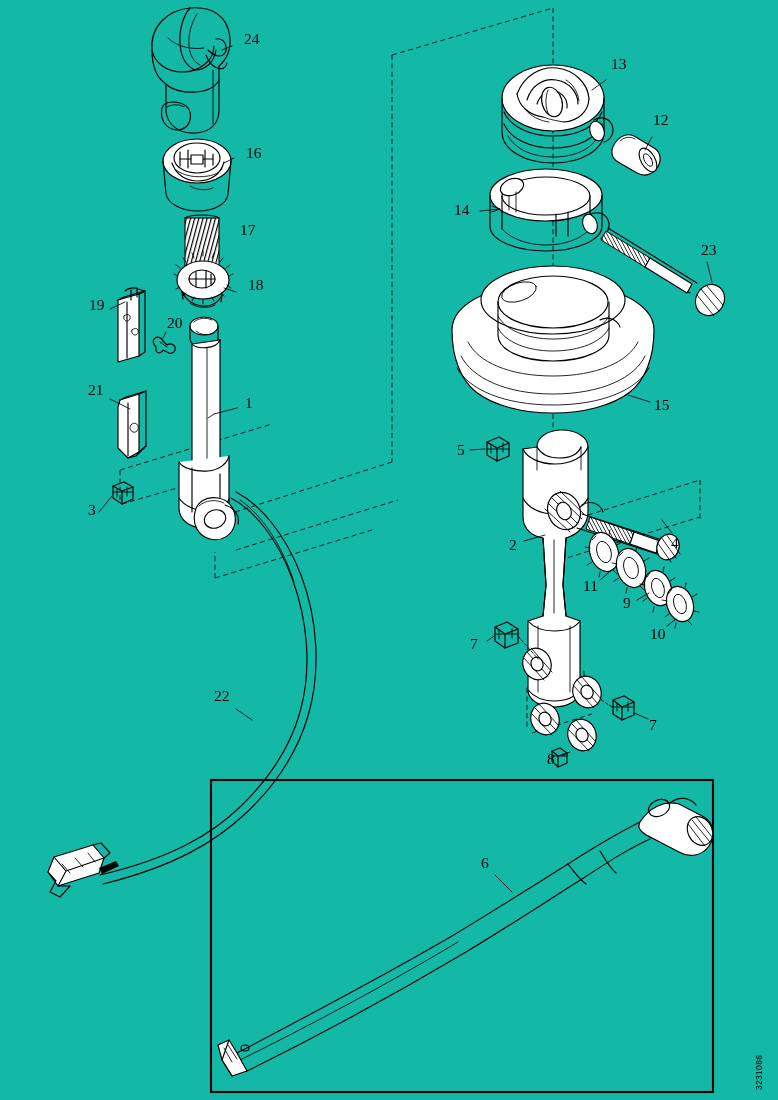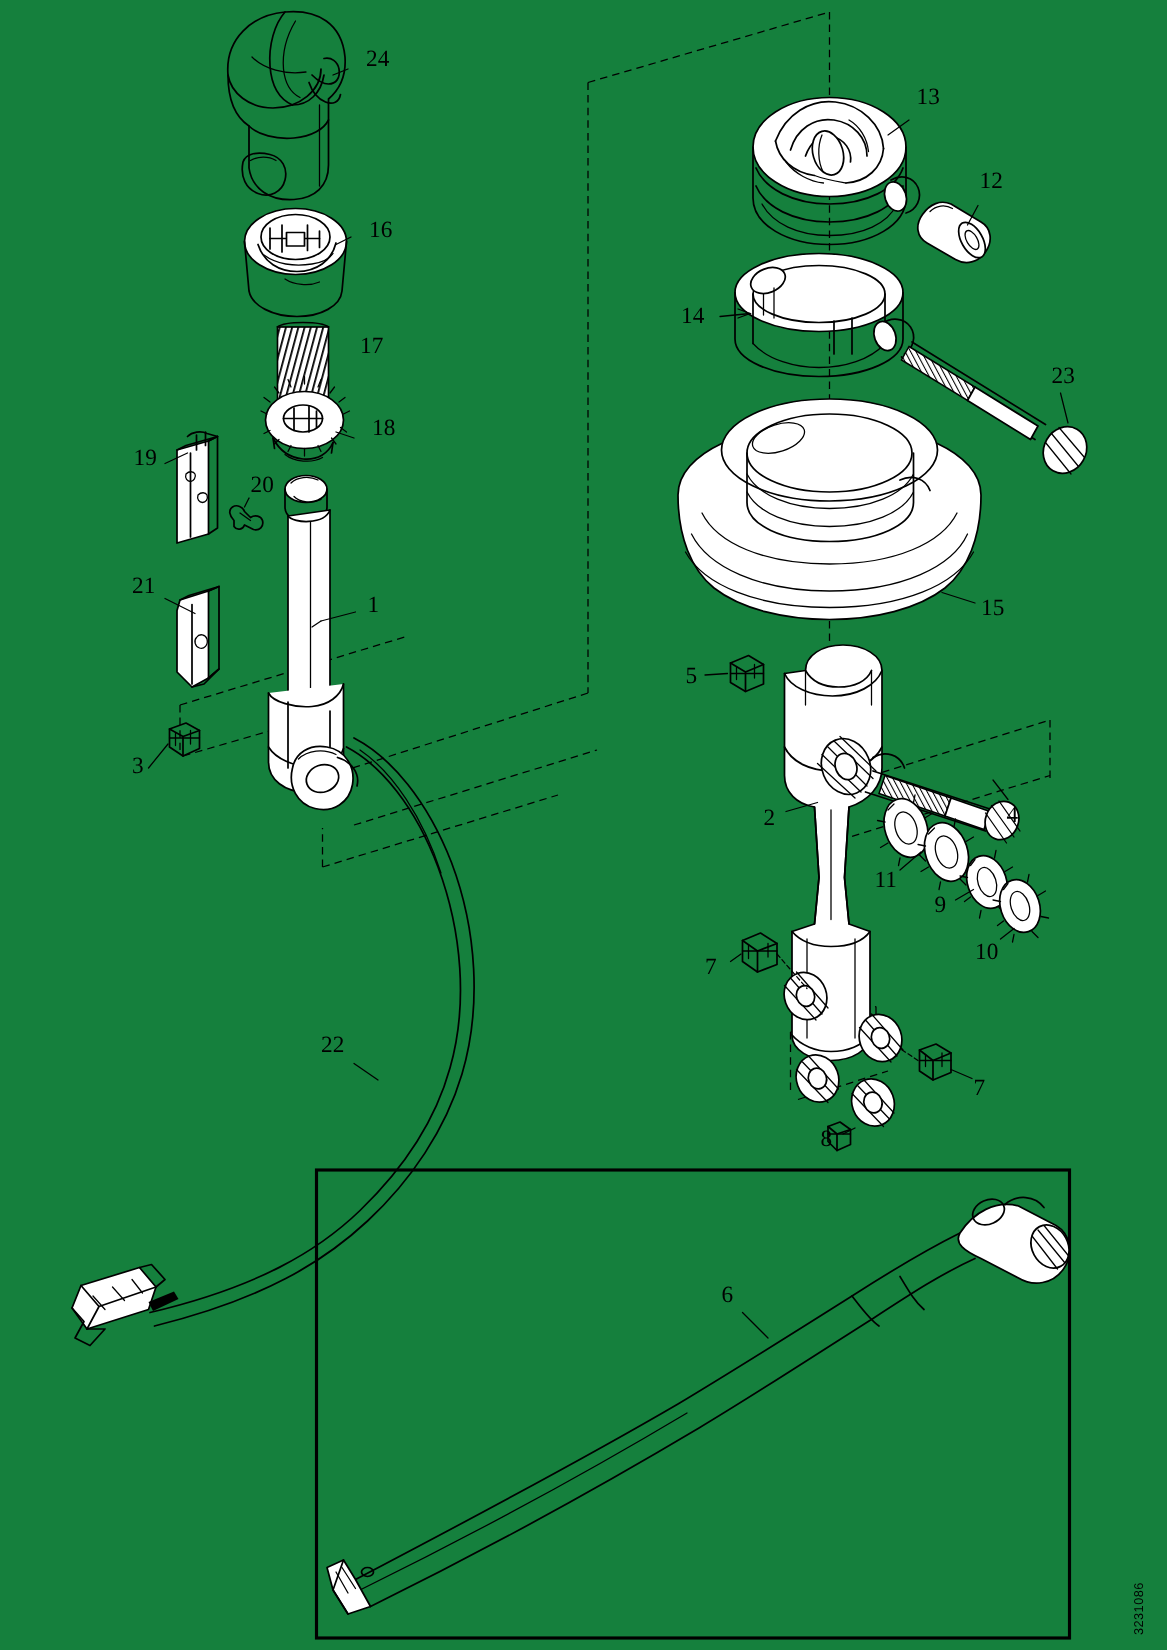--- a/index.html
+++ b/index.html
@@ -2,21 +2,21 @@
 <html><head>
 <meta charset="utf-8">
 <title>Parts Diagram</title>
 <style>
   html,body{margin:0;padding:0;background:#ffffff;}
   body{
     width:778px;height:1100px;
     font-family:"Liberation Serif", serif;
     overflow:hidden;position:relative;
   }
-  #sheet{position:absolute;left:0;top:0;width:778px;height:1100px;background:#15803d;}
+  #sheet{position:absolute;left:0;top:0;width:778px;height:1100px;background:#14b8a6;}
   svg#dwg{position:absolute;left:0;top:0;width:778px;height:1100px;display:block;}
   .ln{fill:none;stroke:#000;stroke-width:1.15;stroke-linecap:round;stroke-linejoin:round;}
   .lnT{fill:none;stroke:#000;stroke-width:0.85;stroke-linecap:round;stroke-linejoin:round;}
   .lead{fill:none;stroke:#000;stroke-width:0.85;stroke-linecap:round;}
   .cons{fill:none;stroke:#000;stroke-width:0.85;stroke-dasharray:5 3.4;stroke-linecap:butt;}
   .wht{fill:#ffffff;}
   .blk{fill:#000000;}
   .numtxt{
     font-family:"Liberation Serif", serif;
     font-size:15.5px;fill:#000;

